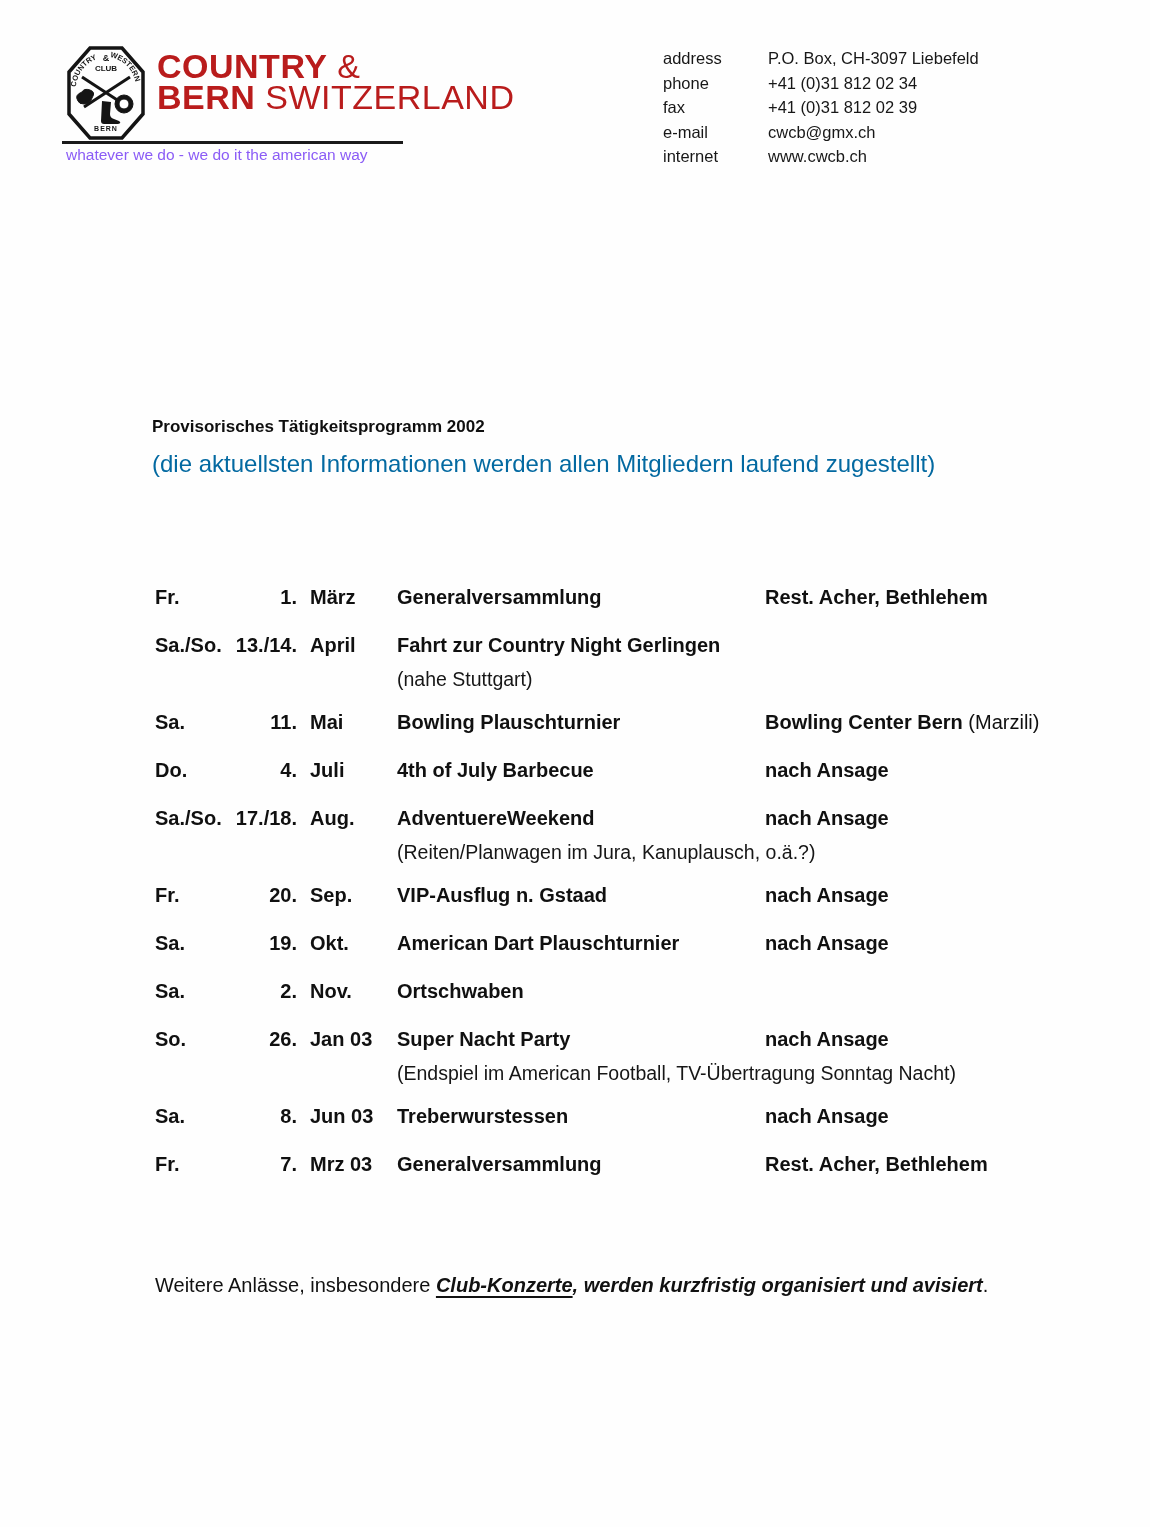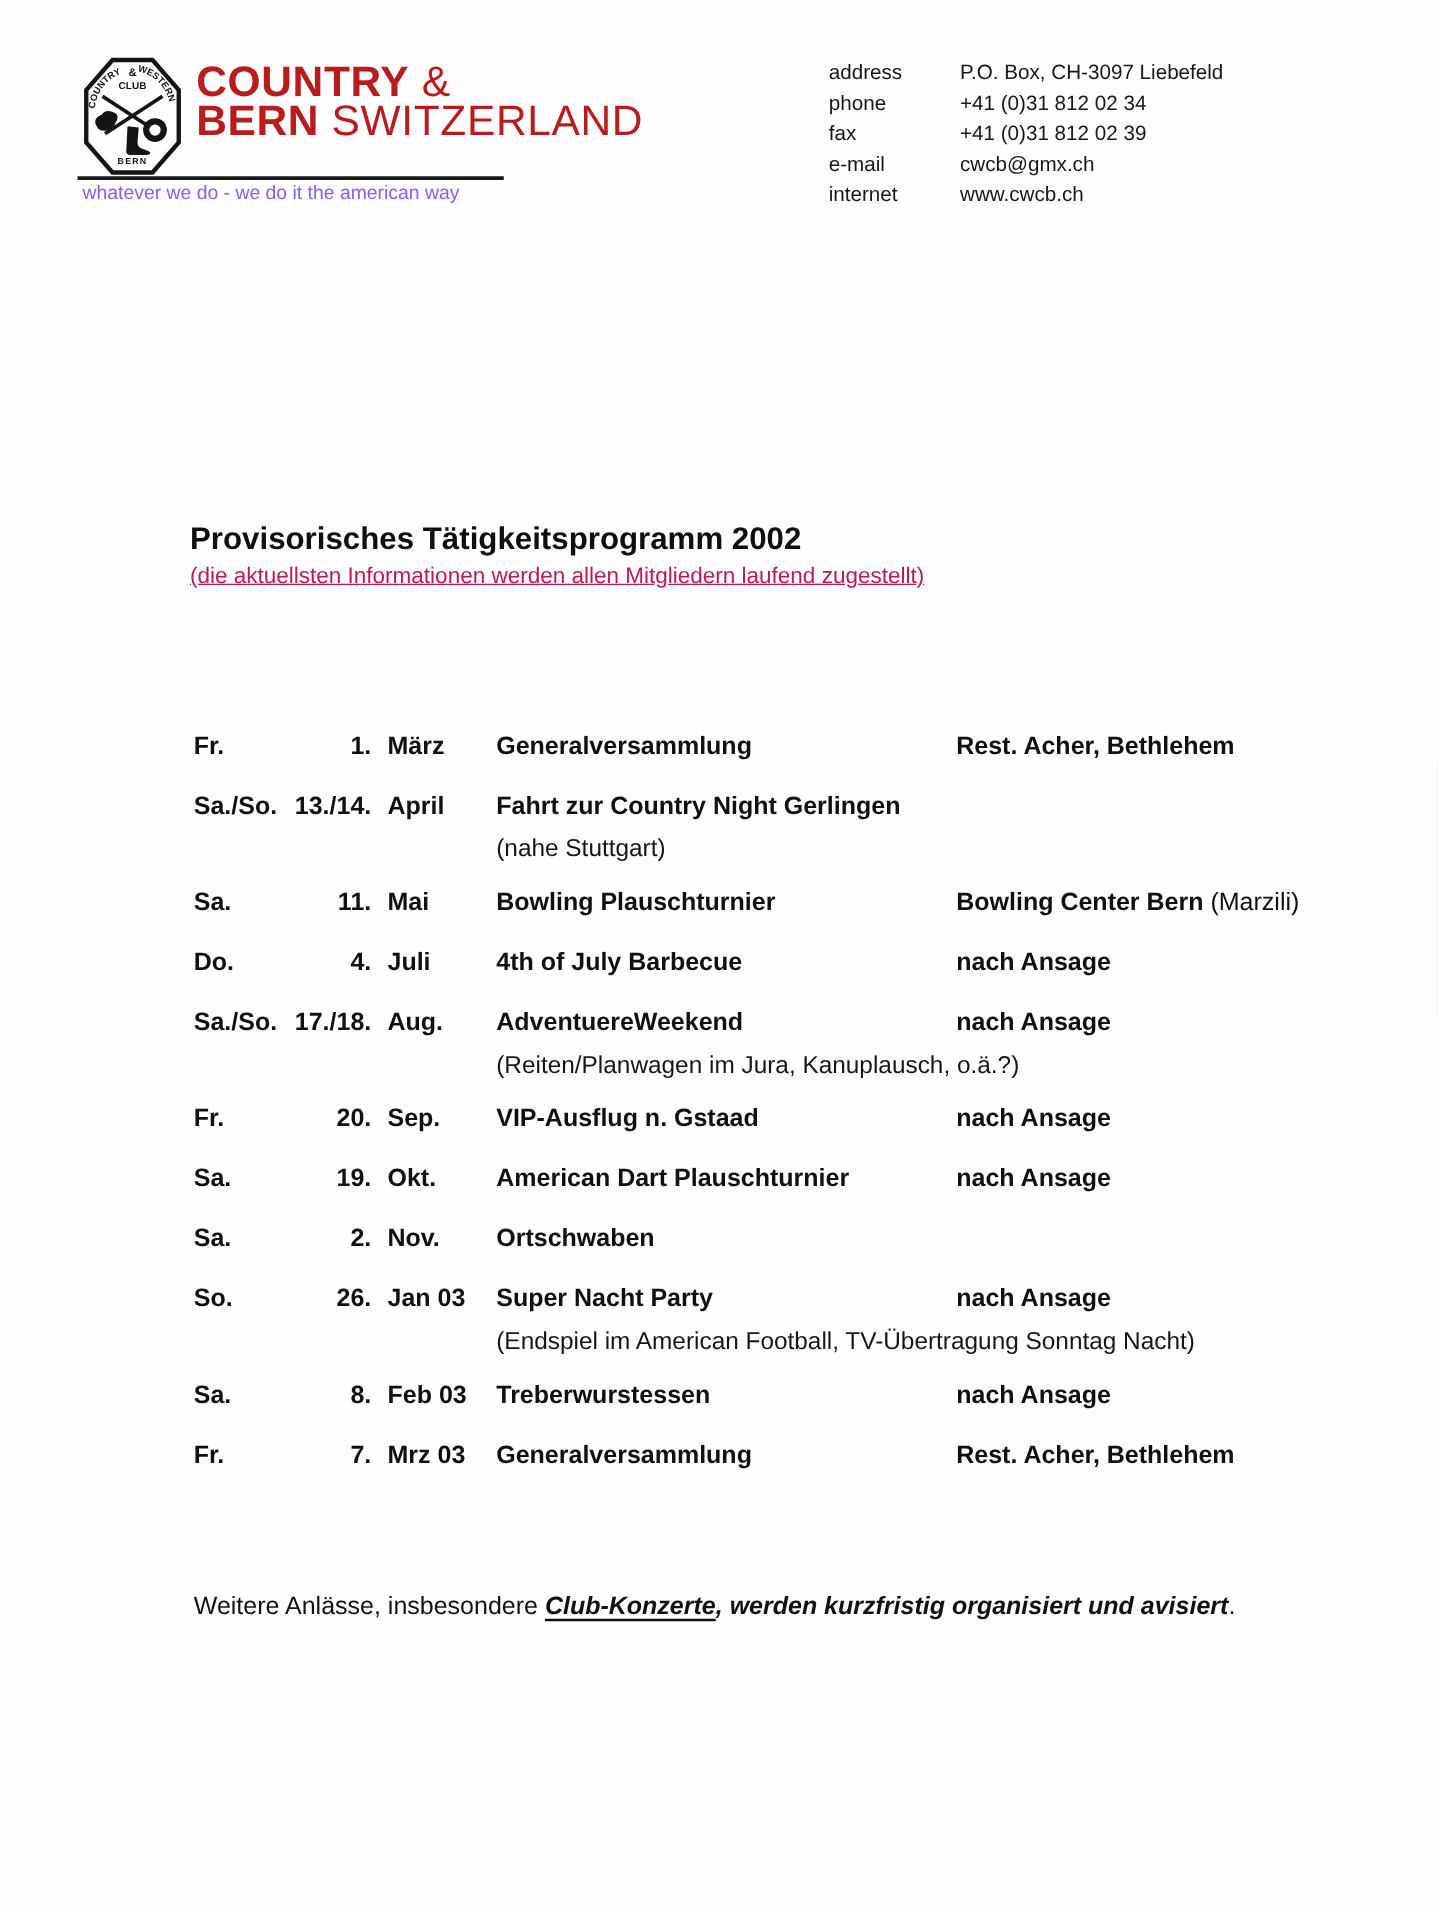--- a/index.html
+++ b/index.html
@@ -23,22 +23,22 @@
   }
   .logo-text .bold { font-weight: bold; }
   .logo-rule { position: absolute; left: 62px; top: 141px; width: 341px; height: 3px; background: #1a1a1a; }
   .tagline { position: absolute; left: 66px; top: 146px; font-size: 15.5px; color: #8b5cf6; }
 
   .contact { position: absolute; left: 663px; top: 46px; font-size: 16.5px; line-height: 24.6px; color: #171717; }
   .contact-row { display: flex; }
   .contact-label { width: 105px; }
 
   
-  .title { position: absolute; left: 152px; top: 417px; font-size: 25px; font-weight: bold; color: #0f0f0f; }
-  .subtitle { position: absolute; left: 152px; top: 450px; font-size: 18px; color: #be185d; text-decoration: underline; }
+  .title { position: absolute; left: 152px; top: 417px; font-size: 17px; font-weight: bold; color: #0f0f0f; }
+  .subtitle { position: absolute; left: 152px; top: 450px; font-size: 24px; color: #0369a1; }
 
   
   .events { position: absolute; left: 155px; top: 586px; width: 925px; }
   .ev-row {
     display: grid;
     grid-template-columns: 76px 66px 100px 368px 1fr;
     font-size: 20px; font-weight: bold; line-height: 23px;
     margin-bottom: 25px; color: #101010;
   }
   .ev-row.has-note { margin-bottom: 20px; }
@@ -200,21 +200,21 @@
       <div class="c date">26.</div>
       <div class="c month">Jan 03</div>
       <div class="c event">Super Nacht Party</div>
       <div class="c loc">nach Ansage</div>
     <div class="note">(Endspiel im American Football, TV-Übertragung Sonntag Nacht)</div>
       </div>
 
     <div class="ev-row">
       <div class="c day">Sa.</div>
       <div class="c date">8.</div>
-      <div class="c month">Feb 03</div>
+      <div class="c month">Jun 03</div>
       <div class="c event">Treberwurstessen</div>
       <div class="c loc">nach Ansage</div>
     </div>
 
     <div class="ev-row">
       <div class="c day">Fr.</div>
       <div class="c date">7.</div>
       <div class="c month">Mrz 03</div>
       <div class="c event">Generalversammlung</div>
       <div class="c loc">Rest. Acher, Bethlehem</div>

